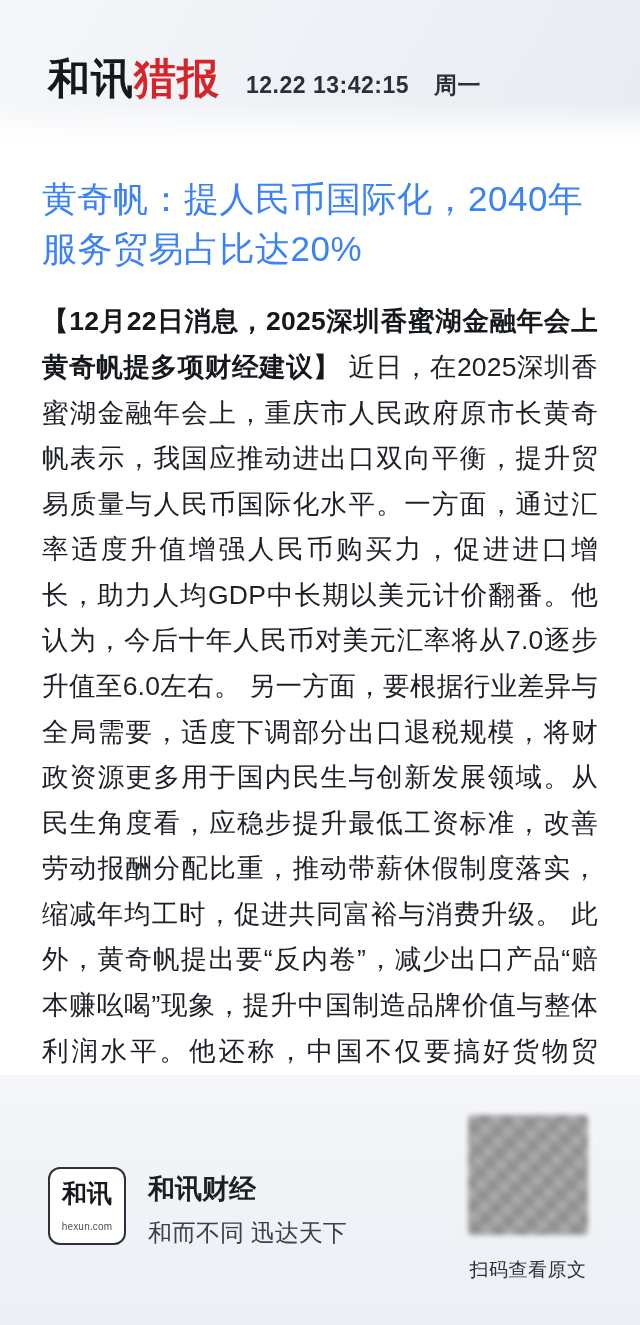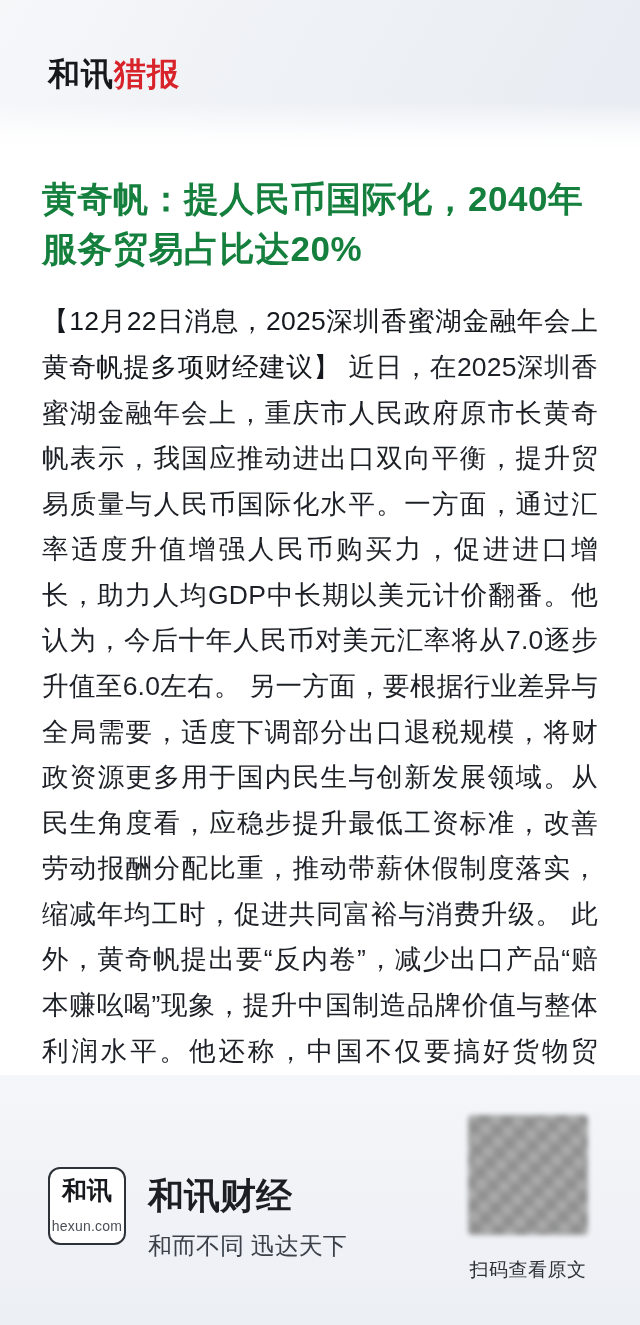--- a/index.html
+++ b/index.html
@@ -39,21 +39,21 @@
   .header:after {
     content: "";
     position: absolute;
     left: 0; right: 0; bottom: 0;
     height: 46px;
     background: linear-gradient(180deg, rgba(255,255,255,0) 0%, rgba(255,255,255,0.85) 70%, #ffffff 100%);
     pointer-events: none;
   }
   .brand {
     font-family: "DejaVu Sans", "Liberation Sans", sans-serif;
-    font-size: 32px;
+    font-size: 42px;
     font-weight: bold;
     letter-spacing: 1px;
     line-height: 1;
     white-space: nowrap;
   }
   .brand .b1 { color: #16181c; }
   .brand .b2 { color: #d8232a; }
   .stamp {
     margin-left: 26px;
     font-size: 23px;
@@ -68,35 +68,35 @@
   .article {
     position: relative;
     background: #ffffff;
     padding: 26px 42px 0 42px;
     box-sizing: border-box;
     min-height: 940px;
   }
   .title {
     font-size: 35px;
     line-height: 1.42;
-    font-weight: bold;
-    color: #15803d;
+    font-weight: normal;
+    color: #3b82f6;
     letter-spacing: 0.5px;
     margin: 0 0 26px 0;
   }
   .body {
     font-size: 26.5px;
     line-height: 1.72;
     color: #1d2026;
     text-align: justify;
     letter-spacing: 0.2px;
     margin: 0;
   }
   .body .lead {
-    font-weight: normal;
+    font-weight: bold;
     color: #15181d;
   }
   .disclaimer {
     margin-top: 34px;
     font-size: 14.5px;
     color: #a9adb4;
     letter-spacing: 0.4px;
   }
 
   
@@ -131,31 +131,31 @@
     box-sizing: border-box;
   }
   .logo-box .lg-main {
     font-family: "DejaVu Sans", "Liberation Sans", sans-serif;
     font-size: 25px;
     font-weight: bold;
     color: #16181c;
     line-height: 1;
   }
   .logo-box .lg-sub {
-    font-size: 14px;
+    font-size: 10px;
     color: #4a4f57;
     margin-top: 15px;
     letter-spacing: 0.2px;
   }
   .footer-text {
     margin-left: 22px;
     padding-top: 2px;
   }
   .footer-text .ft-name {
-    font-size: 36px;
+    font-size: 27px;
     font-weight: bold;
     color: #1b1e23;
     line-height: 1.5;
   }
   .footer-text .ft-slogan {
     font-size: 24px;
     color: #3c4149;
     line-height: 1.6;
     margin-top: 4px;
   }
@@ -186,20 +186,24 @@
 </style>
 </head>
 <body>
 
 <div class="page">
 
   <div class="header">
     <div class="brand">
       <span class="b1">和讯</span><span class="b2">猎报</span>
     </div>
+    <div class="stamp">
+      <span>12.22 13:42:15</span>
+      <span class="wk">周一</span>
+    </div>
   </div>
 
   <div class="article">
     <h1 class="title">黄奇帆：提人民币国际化，2040年服务贸易占比达20%</h1>
     <p class="body"><span class="lead">【12月22日消息，2025深圳香蜜湖金融年会上黄奇帆提多项财经建议】</span><span> 近日，在2025深圳香蜜湖金融年会上，重庆市人民政府原市长黄奇帆表示，我国应推动进出口双向平衡，提升贸易质量与人民币国际化水平。一方面，通过汇率适度升值增强人民币购买力，促进进口增长，助力人均GDP中长期以美元计价翻番。他认为，今后十年人民币对美元汇率将从7.0逐步升值至6.0左右。 另一方面，要根据行业差异与全局需要，适度下调部分出口退税规模，将财政资源更多用于国内民生与创新发展领域。从民生角度看，应稳步提升最低工资标准，改善劳动报酬分配比重，推动带薪休假制度落实，缩减年均工时，促进共同富裕与消费升级。 此外，黄奇帆提出要“反内卷”，减少出口产品“赔本赚吆喝”现象，提升中国制造品牌价值与整体利润水平。他还称，中国不仅要搞好货物贸易，更要搞好服务贸易，力争到2040年服务贸易占比达20%，实现更合理贸易结构。</span></p>
     <div class="disclaimer">本文由 AI 算法生成，仅作参考，不涉投资建议，使用风险自担</div>
   </div>
 
   <div class="footer">
     <div class="footer-left">

